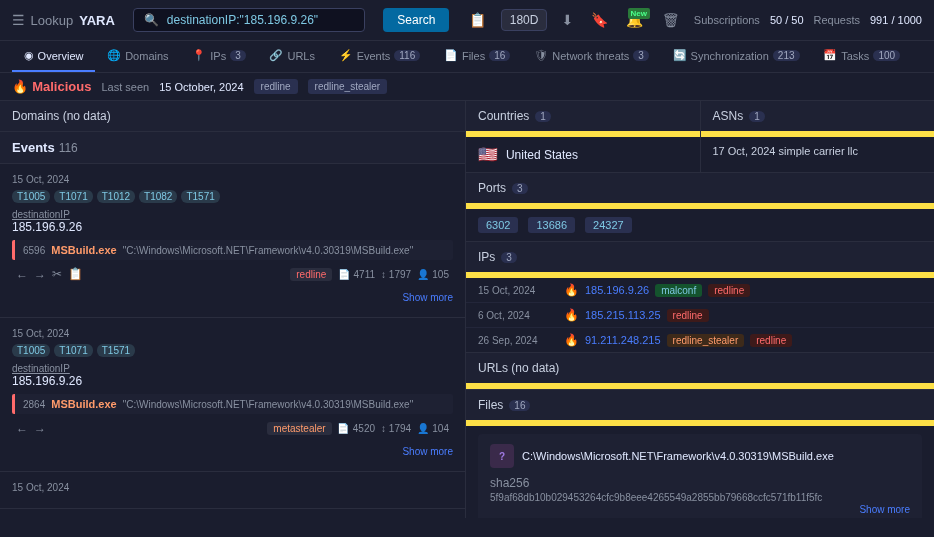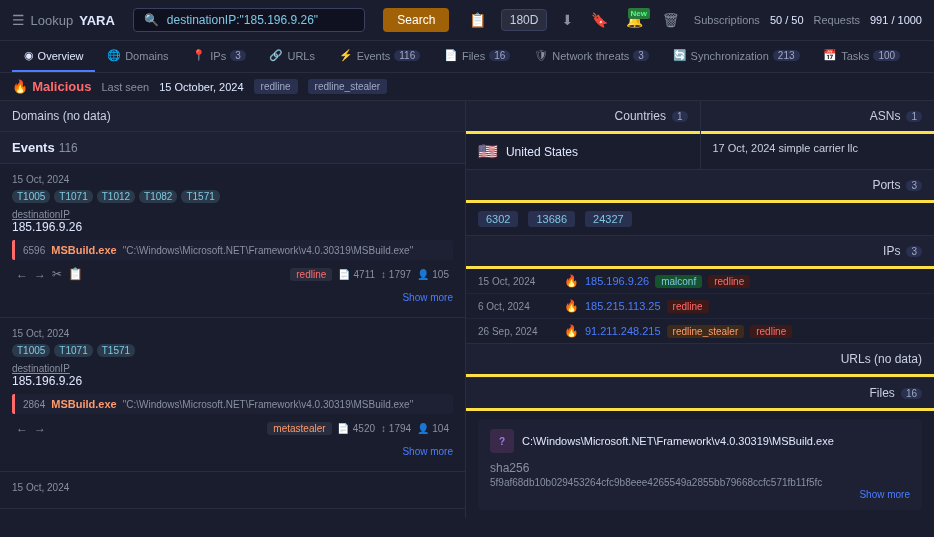--- a/index.html
+++ b/index.html
@@ -39,21 +39,21 @@
       border: 1px solid #3a4060;
       border-radius: 4px;
       padding: 4px 10px;
       gap: 8px;
       margin: 0 10px;
     }
     .search-icon { color: #8890a0; }
     .search-query { color: #7ec8e3; font-size: 12px; }
 
     .search-button {
-      background: #a16207;
+      background: #0369a1;
       color: white;
       border: none;
       border-radius: 4px;
       padding: 5px 14px;
       cursor: pointer;
       font-size: 12px;
       text-align: center;
     }
 
     .header-right {
@@ -245,22 +245,21 @@
 
     .info-section {
       border-bottom: 1px solid #2a2d3e;
     }
     .info-section-header {
       display: flex;
       align-items: center;
       gap: 6px;
       padding: 8px 12px;
       background: #1e2133;
-      border-bottom: 3px solid #fde047;
-      justify-content: flex-end;
+      border-bottom: 6px solid #fde047;
     }
     .info-section-title { color: #c8d0e0; font-size: 12px; font-weight: 500; }
     .info-count-badge {
       background: #2a3050;
       border-radius: 10px;
       padding: 0 5px;
       font-size: 10px;
       color: #a0a8c0;
     }
 

